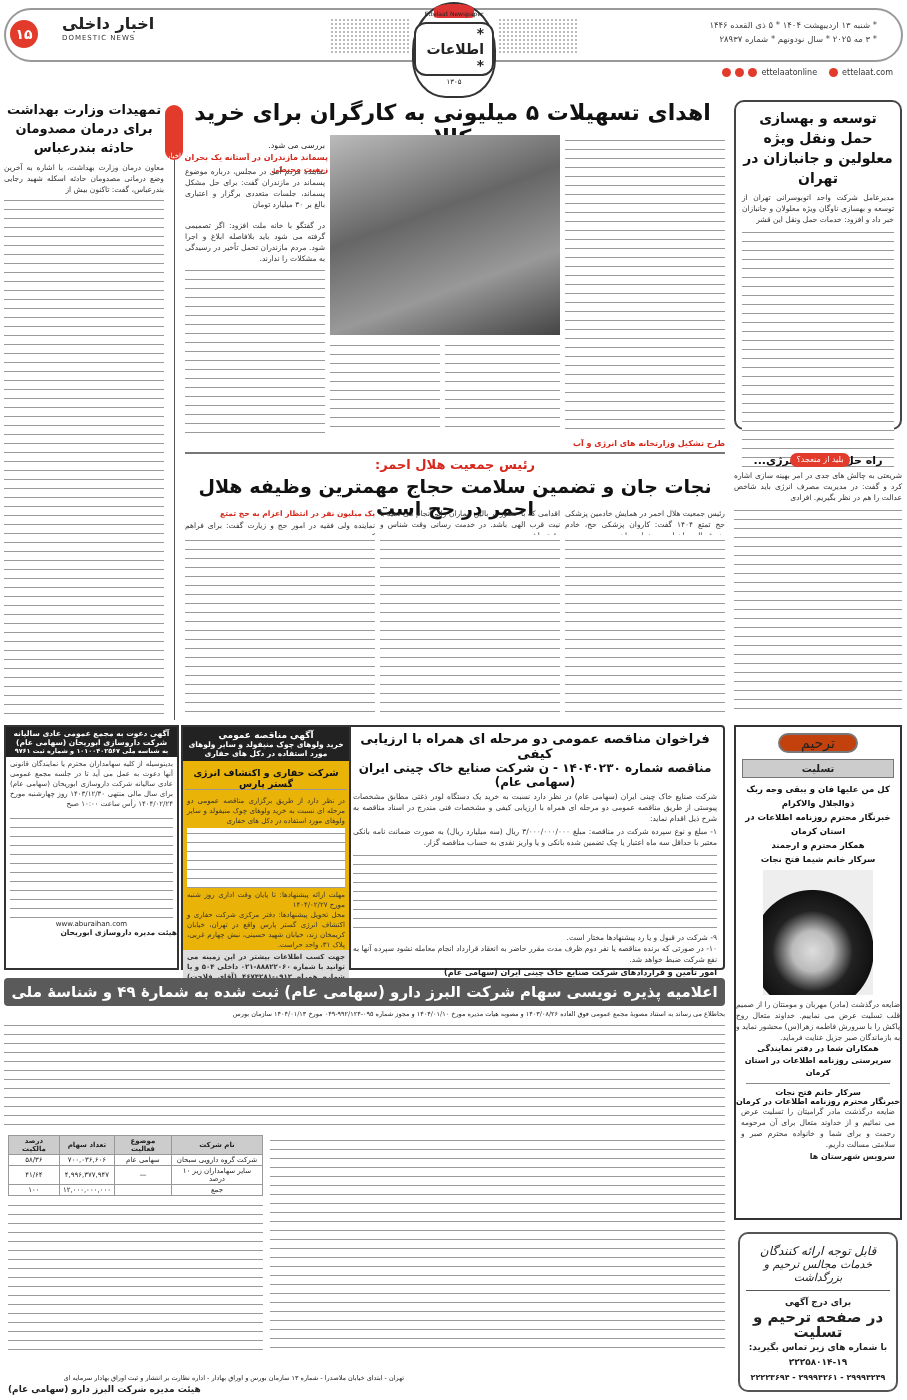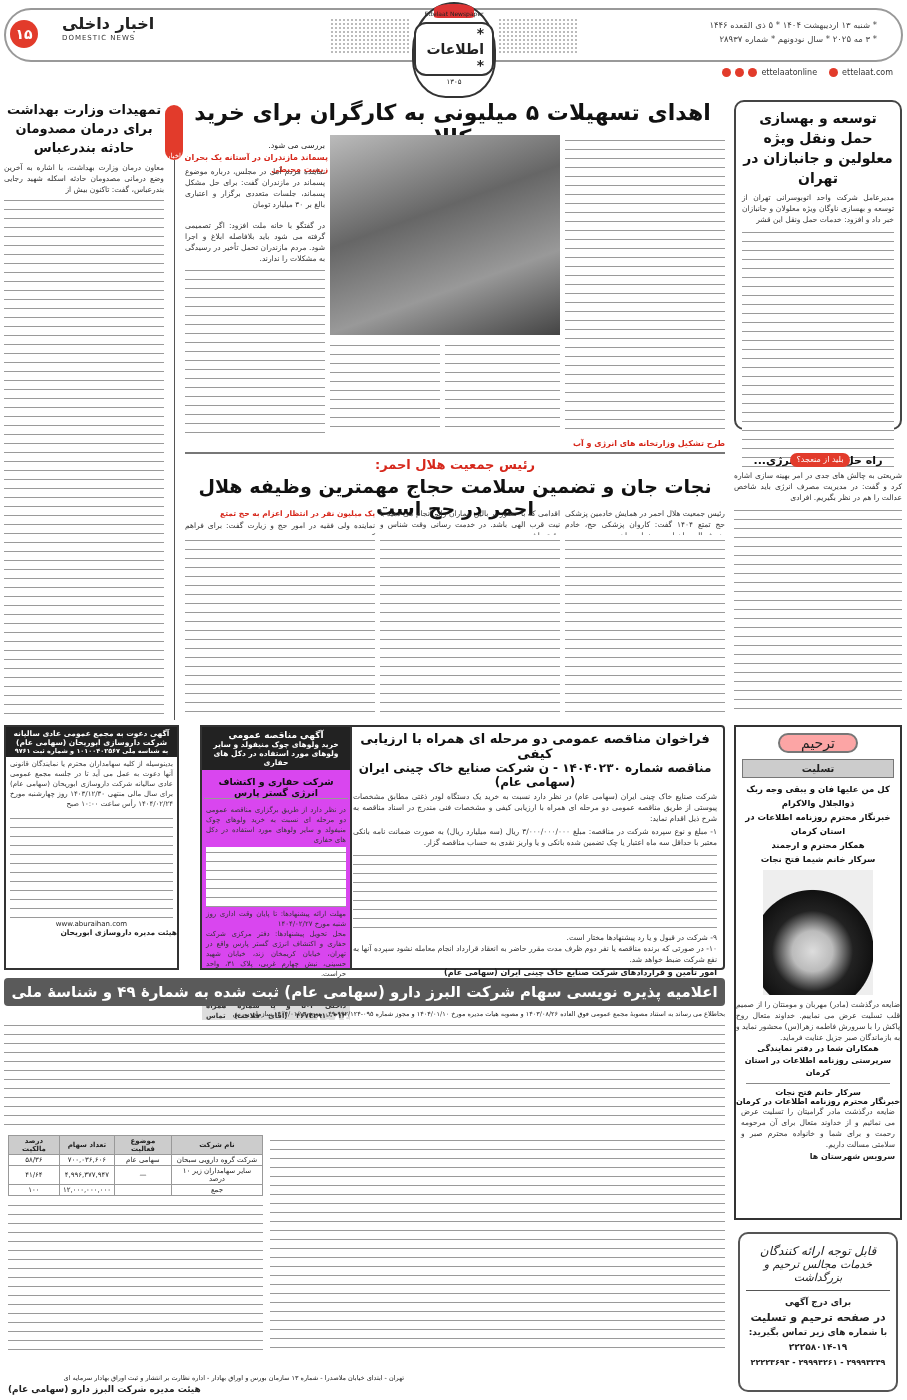--- a/index.html
+++ b/index.html
@@ -107,21 +107,21 @@
   <div class="hl" style="font-size:13px;margin-top:4px">فراخوان مناقصه عمومی دو مرحله ای همراه با ارزیابی کیفی</div>
   <div class="hl" style="font-size:12px">مناقصه شماره ۱۴۰۴۰۲۳۰ - ن شرکت صنایع خاک چینی ایران (سهامی عام)</div>
   <div class="p" style="padding:2px 6px;font-size:7.5px;line-height:11px">شرکت صنایع خاک چینی ایران (سهامی عام) در نظر دارد نسبت به خرید یک دستگاه لودر ذغتی مطابق مشخصات پیوستی از طریق مناقصه عمومی دو مرحله ای همراه با ارزیابی کیفی و مشخصات فنی مندرج در اسناد مناقصه به شرح ذیل اقدام نماید:</div>
   <div class="p" style="padding:0 6px;font-size:7.5px;line-height:11px">۱- مبلغ و نوع سپرده شرکت در مناقصه: مبلغ ۳/۰۰۰/۰۰۰/۰۰۰ ریال (سه میلیارد ریال) به صورت ضمانت نامه بانکی معتبر با حداقل سه ماه اعتبار یا چک تضمین شده بانکی و یا واریز نقدی به حساب مناقصه گزار.</div>
   <div class="text-lines" style="margin:2px 6px;height:80px"></div>
   <div class="p" style="padding:0 6px;font-size:7.5px;line-height:11px">۹- شرکت در قبول و یا رد پیشنهادها مختار است.</div>
   <div class="p" style="padding:0 6px;font-size:7.5px;line-height:11px">۱۰- در صورتی که برنده مناقصه یا نفر دوم ظرف مدت مقرر حاضر به انعقاد قرارداد انجام معامله نشود سپرده آنها به نفع شرکت ضبط خواهد شد.</div>
   <div style="padding:3px 6px;font-size:8px;font-weight:bold;text-align:right">امور تأمین و قراردادهای شرکت صنایع خاک چینی ایران (سهامی عام)</div>
 </div>
 
-<div class="abs ad-border" style="left:200px;top:725px;width:152px;height:245px;background:#d946ef">
+<div class="abs ad-border" style="left:181px;top:725px;width:170px;height:245px;background:#eab308">
   <div class="black-banner hl" style="color:#fff;font-size:9px;padding:3px">
     <div>آگهی مناقصه عمومی</div>
     <div style="font-size:7.5px">خرید ولوهای چوک منیفولد و سایر ولوهای مورد استفاده در دکل های حفاری</div>
   </div>
   <div class="hl" style="font-size:9.5px;margin:6px 2px;border-bottom:1px solid #999">شرکت حفاری و اکتشاف انرژی گستر پارس</div>
   <div class="p" style="padding:0 4px;font-size:7px;line-height:10px">در نظر دارد از طریق برگزاری مناقصه عمومی دو مرحله ای نسبت به خرید ولوهای چوک منیفولد و سایر ولوهای مورد استفاده در دکل های حفاری</div>
   <div class="text-lines" style="margin:2px 4px;height:60px"></div>
   <div class="p" style="padding:0 4px;font-size:7px;line-height:10px">مهلت ارائه پیشنهادها: تا پایان وقت اداری روز شنبه مورخ ۱۴۰۴/۰۲/۲۷</div>
   <div class="p" style="padding:0 4px;font-size:7px;line-height:10px">محل تحویل پیشنهادها: دفتر مرکزی شرکت حفاری و اکتشاف انرژی گستر پارس واقع در تهران، خیابان کریمخان زند، خیابان شهید حسینی، نبش چهارم غربی، پلاک ۳۱، واحد حراست.</div>
   <div class="p" style="padding:2px 4px;font-size:7px;line-height:10px;font-weight:bold;background:#ddd">جهت کسب اطلاعات بیشتر در این زمینه می توانید با شماره ۸۸۸۲۲۰۶۰-۰۲۱ داخلی ۵۰۴ و یا شماره همراه ۰۹۱۲-۴۶۷۴۲۸۱ (آقای فلاحت) تماس حاصل فرمایید.</div>
@@ -173,37 +173,37 @@
         </tr>
       </tbody>
   </table>
 </div>
 <div class="abs text-lines" style="left:270px;top:1135px;width:455px;height:220px"></div>
 <div class="abs text-lines" style="left:8px;top:1200px;width:255px;height:150px"></div>
 <div class="abs small" style="left:4px;top:1372px;width:400px;font-size:6.5px;text-align:right">تهران - ابتدای خیابان ملاصدرا - شماره ۱۳ سازمان بورس و اوراق بهادار - اداره نظارت بر انتشار و ثبت اوراق بهادار سرمایه ای</div>
 <div class="abs" style="left:8px;top:1384px;font-size:9px;font-weight:bold">هیئت مدیره شرکت البرز دارو (سهامی عام)</div>
 
 <div class="abs ad-border" style="left:734px;top:725px;width:168px;height:495px">
-  <div style="margin:6px auto;width:80px;border:2px double #777;border-radius:14px;text-align:center;font-size:14px;background:#fca5a5">ترحیم</div>
+  <div style="margin:6px auto;width:80px;border:2px double #777;border-radius:14px;text-align:center;font-size:14px;background:#c2410c">ترحیم</div>
   <div style="margin:4px 6px;background:#ccc;border:1px solid #777;text-align:center;font-size:10px;font-weight:bold;padding:3px">تسلیت</div>
   <div class="hl" style="font-size:8.5px;line-height:14px">کل من علیها فان و یبقی وجه ربک ذوالجلال والاکرام</div>
   <div class="hl" style="font-size:8.5px;line-height:14px">خبرنگار محترم روزنامه اطلاعات در استان کرمان</div>
   <div class="hl" style="font-size:8.5px;line-height:14px">همکار محترم و ارجمند</div>
   <div class="hl" style="font-size:8.5px;line-height:14px">سرکار خانم شیما فتح نجات</div>
   <div class="photo" style="margin:4px auto;width:110px;height:125px;background:radial-gradient(circle at 45% 65%,#ddd 0,#bbb 20%,#222 40%,#111 60%,#eee 61%)"></div>
   <div class="p" style="padding:0 0;font-size:7.5px;line-height:11px">ضایعه درگذشت (مادر) مهربان و مومنتان را از صمیم قلب تسلیت عرض می نماییم. خداوند متعال روح پاکش را با سرورش فاطمه زهرا(س) محشور نماید و به بازماندگان صبر جزیل عنایت فرماید.</div>
   <div class="hl" style="font-size:8px;line-height:12px">همکاران شما در دفتر نمایندگی سرپرستی روزنامه اطلاعات در استان کرمان</div>
   <div style="border-top:1px solid #888;margin:4px 10px"></div>
   <div class="hl" style="font-size:8px">سرکار خانم فتح نجات</div>
   <div class="hl" style="font-size:8px">خبرنگار محترم روزنامه اطلاعات در کرمان</div>
   <div class="p" style="padding:0 5px;font-size:7.5px;line-height:11px">ضایعه درگذشت مادر گرامیتان را تسلیت عرض می نمائیم و از خداوند متعال برای آن مرحومه رحمت و برای شما و خانواده محترم صبر و سلامتی مسالت داریم.</div>
   <div style="padding:2px 5px;font-size:8px;font-weight:bold">سرویس شهرستان ها</div>
 </div>
 
 <div class="abs" style="left:738px;top:1232px;width:160px;height:160px;border:2px solid #555;border-radius:10px;text-align:center">
   <div style="font-family:'DejaVu Serif',serif;font-style:italic;font-size:12px;margin-top:10px">قابل توجه ارائه کنندگان</div>
   <div style="font-family:'DejaVu Serif',serif;font-style:italic;font-size:11px;border-bottom:1px solid #555;margin:0 6px 4px;padding-bottom:6px">خدمات مجالس ترحیم و بزرگداشت</div>
   <div style="font-size:9px;font-weight:bold;line-height:15px">برای درج آگهی</div>
-  <div style="font-size:11px;font-weight:bold;line-height:15px">در صفحه ترحیم و تسلیت</div>
+  <div style="font-size:15px;font-weight:bold;line-height:15px">در صفحه ترحیم و تسلیت</div>
   <div style="font-size:9px;font-weight:bold;line-height:15px">با شماره های زیر تماس بگیرید:</div>
   <div style="font-size:9px;font-weight:bold;line-height:15px">۲۲۲۵۸۰۱۴-۱۹</div>
   <div style="font-size:8px;font-weight:bold;line-height:15px">۲۹۹۹۴۲۴۹ - ۲۹۹۹۴۲۶۱ - ۲۲۲۲۳۶۹۴</div>
 </div>
 
 </body></html>

